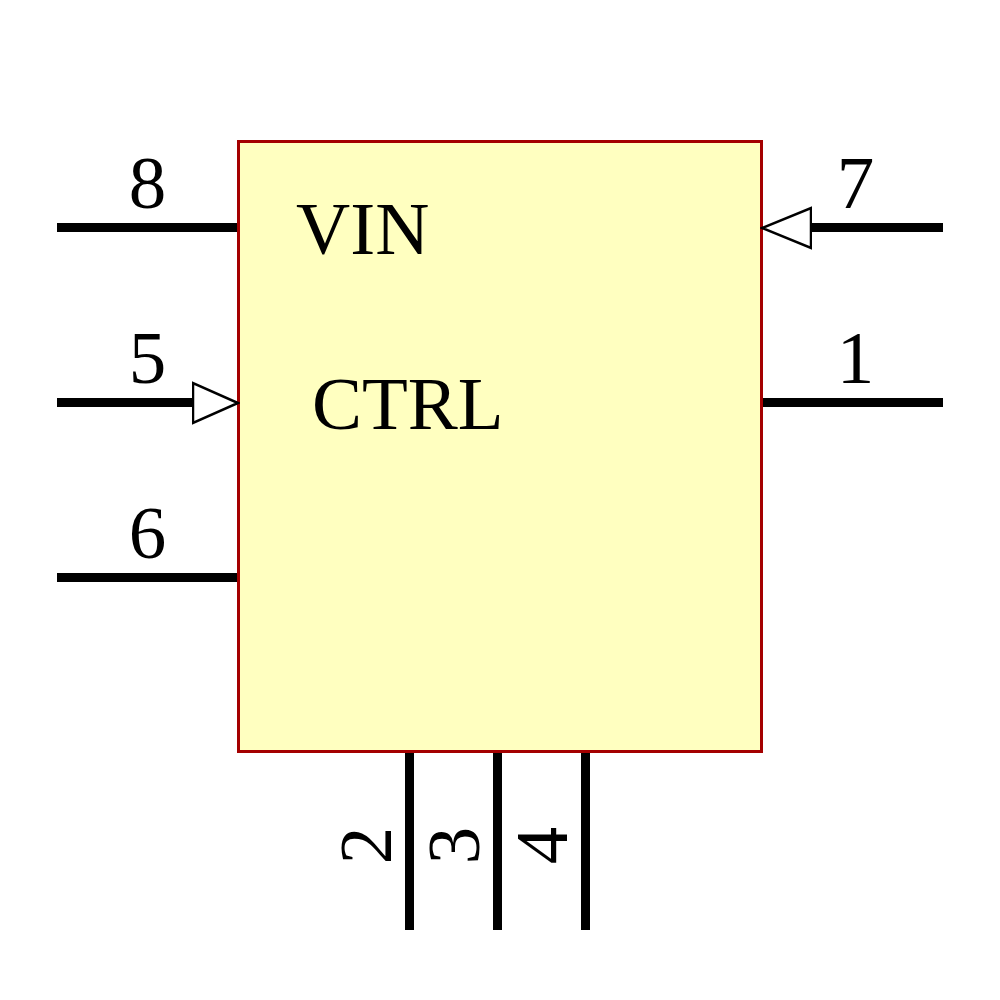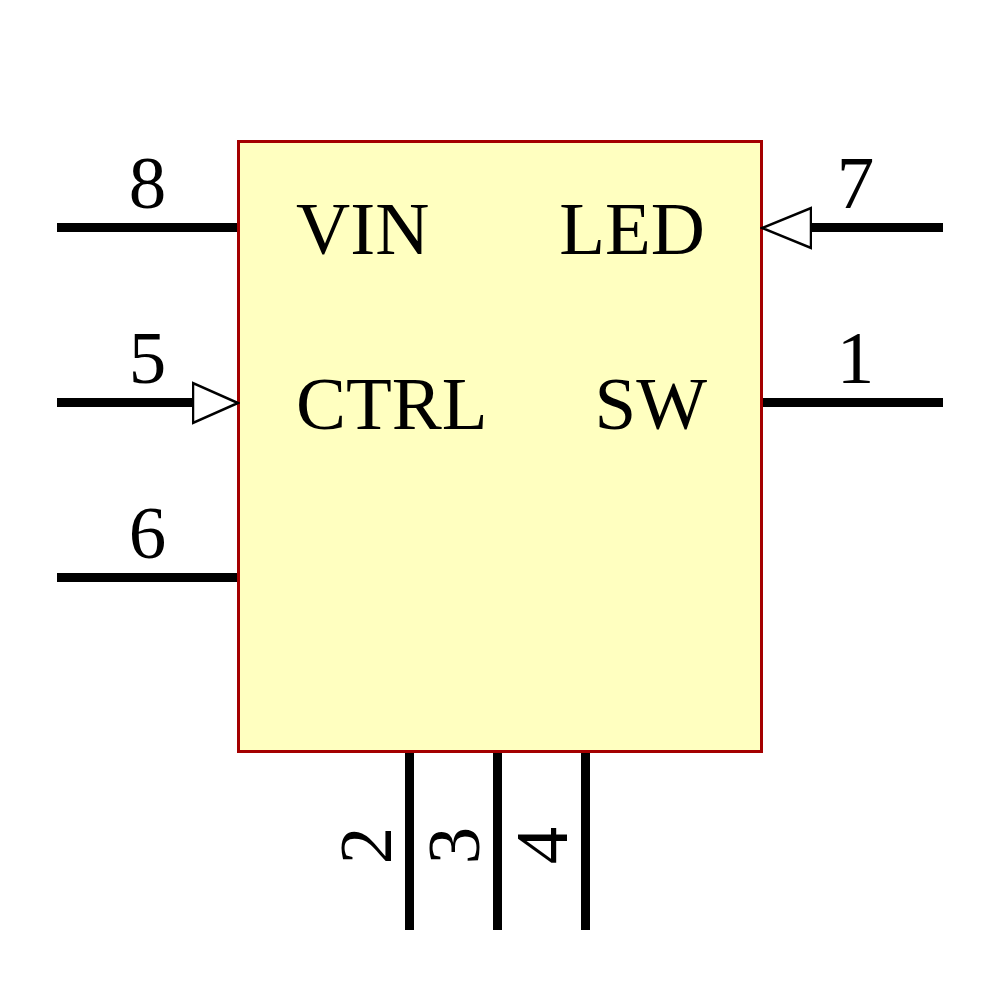--- a/index.html
+++ b/index.html
@@ -82,23 +82,21 @@
   <div class="pin-line pin-v" style="left:581px; top:753px; height:177px;"></div>
 
   <svg class="arrow-svg" style="left:192px; top:381px;" width="48" height="44" viewBox="0 0 48 44">
     <polygon points="1,2 1,42 46,22" fill="#ffffff" stroke="#000000" stroke-width="2.5"></polygon>
   </svg>
   <svg class="arrow-svg" style="left:760px; top:206px;" width="52" height="44" viewBox="0 0 52 44">
     <polygon points="51,2 51,42 2,22" fill="#ffffff" stroke="#000000" stroke-width="2.5"></polygon>
   </svg>
 
   <div class="pin-label" style="left:296px; top:191px;">VIN</div>
-  <div class="pin-label" style="right:295px; top:191px;">LED</div>
-  <div class="pin-label" style="left:296px; top:366px;">CTRL</div>
-  <div class="pin-label" style="right:293px; top:366px;">SW</div>
+  <div class="pin-label" style="left:312px; top:366px;">CTRL</div>
 
   <div class="pin-number" style="left:100px; top:145px;">8</div>
   <div class="pin-number" style="left:100px; top:320px;">5</div>
   <div class="pin-number" style="left:100px; top:495px;">6</div>
 
   <div class="pin-number" style="left:808px; top:145px;">7</div>
   <div class="pin-number" style="left:808px; top:320px;">1</div>
 
   <div class="pin-number-rot" style="left:328px; top:808px;">2</div>
   <div class="pin-number-rot" style="left:416px; top:808px;">3</div>

